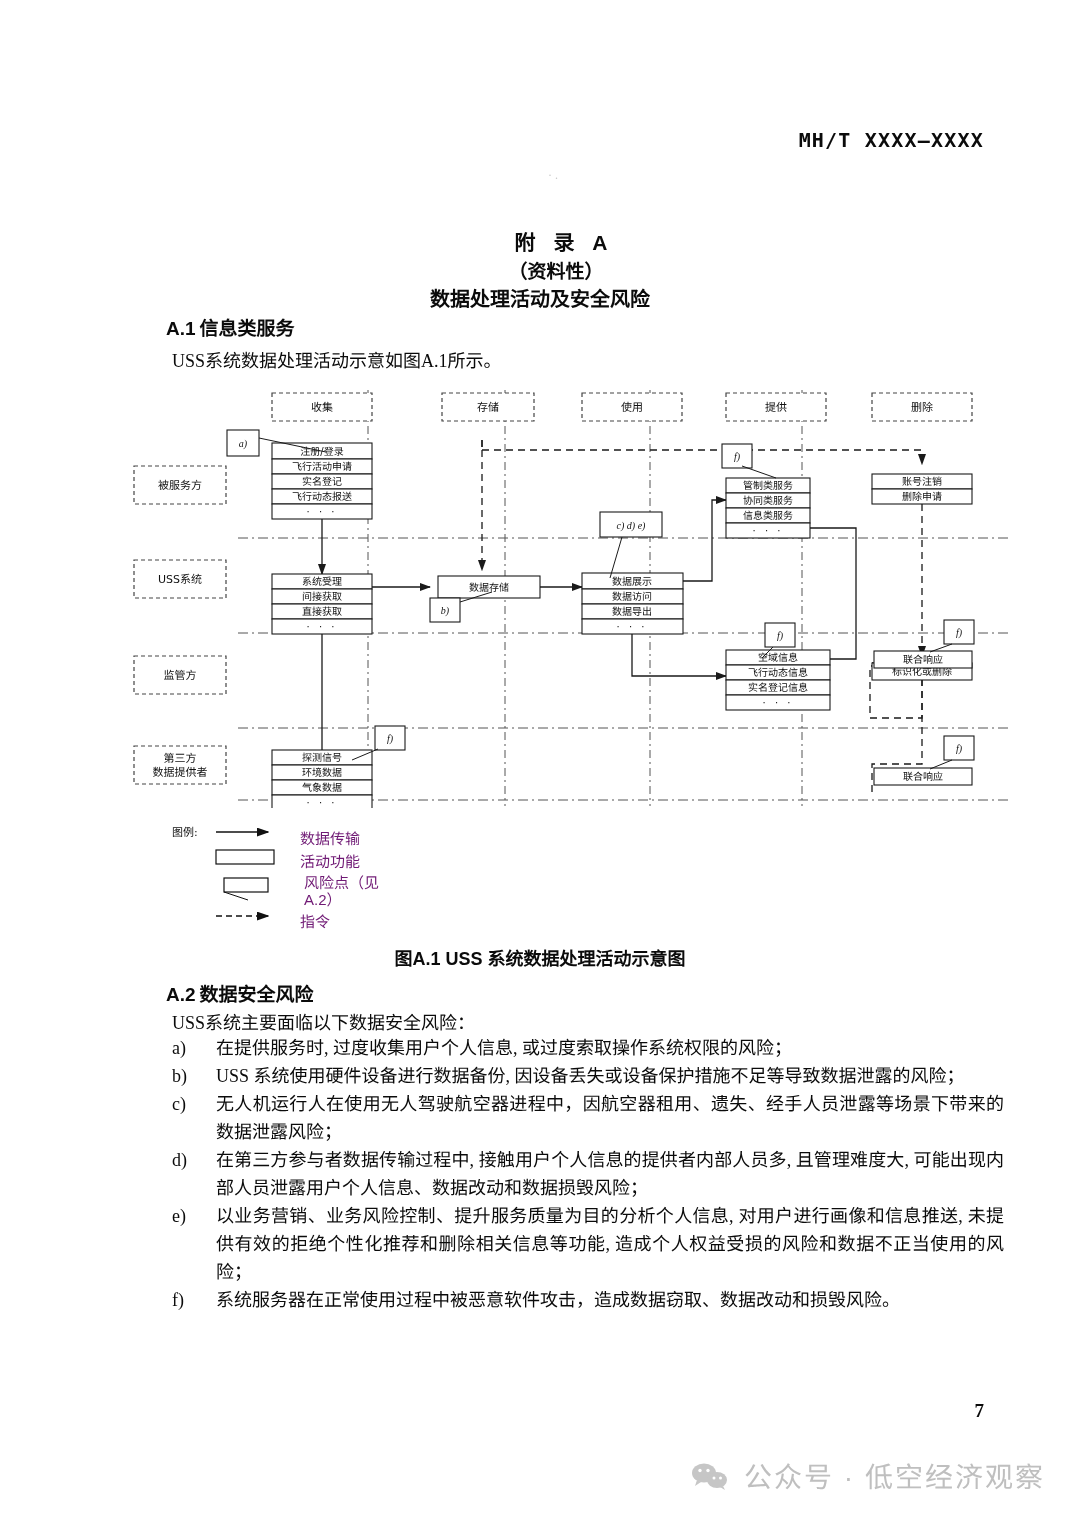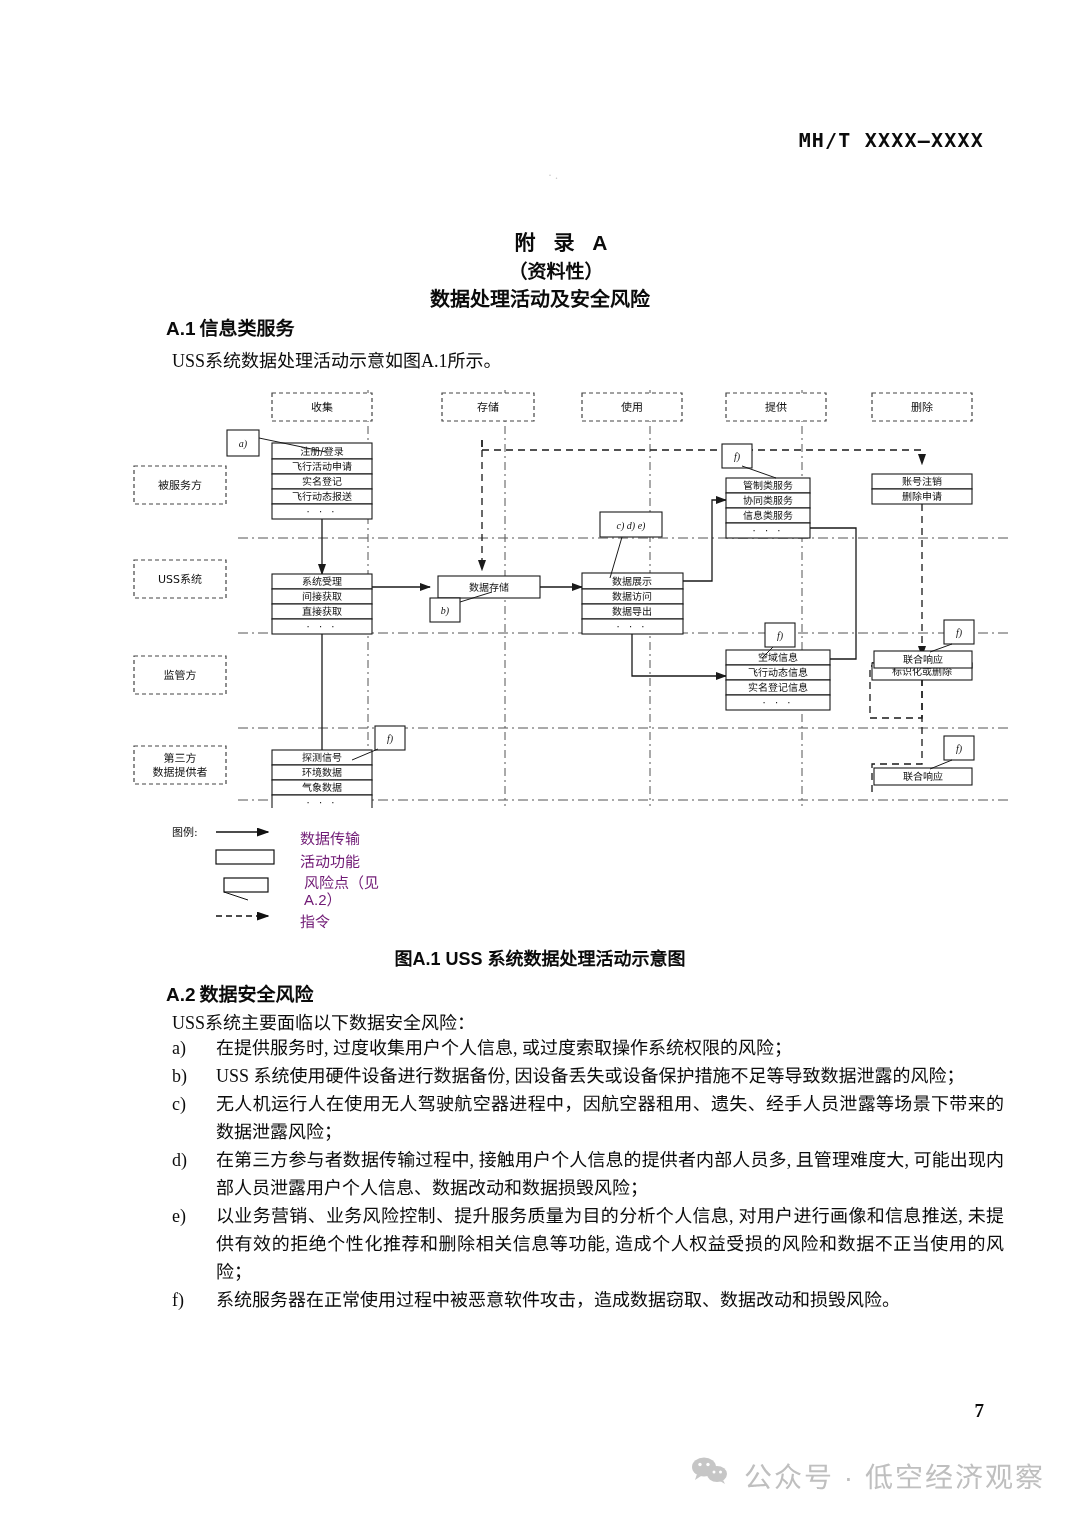--- a/index.html
+++ b/index.html
@@ -165,21 +165,21 @@
     right: 96px;
     font-family: "Liberation Serif", serif;
     font-size: 19px;
     font-weight: 700;
   }
   #watermark {
     position: absolute;
     left: 690px;
     top: 1455px;
     display: flex;
-    align-items: flex-start;
+    align-items: flex-end;
     gap: 14px;
     color: #bfbfbf;
   }
   #watermark .wm-text {
     font-family: "Liberation Sans", "DejaVu Sans", sans-serif;
     font-size: 28px;
     letter-spacing: 2px;
     color: #bfbfbf;
     white-space: nowrap;
   }

